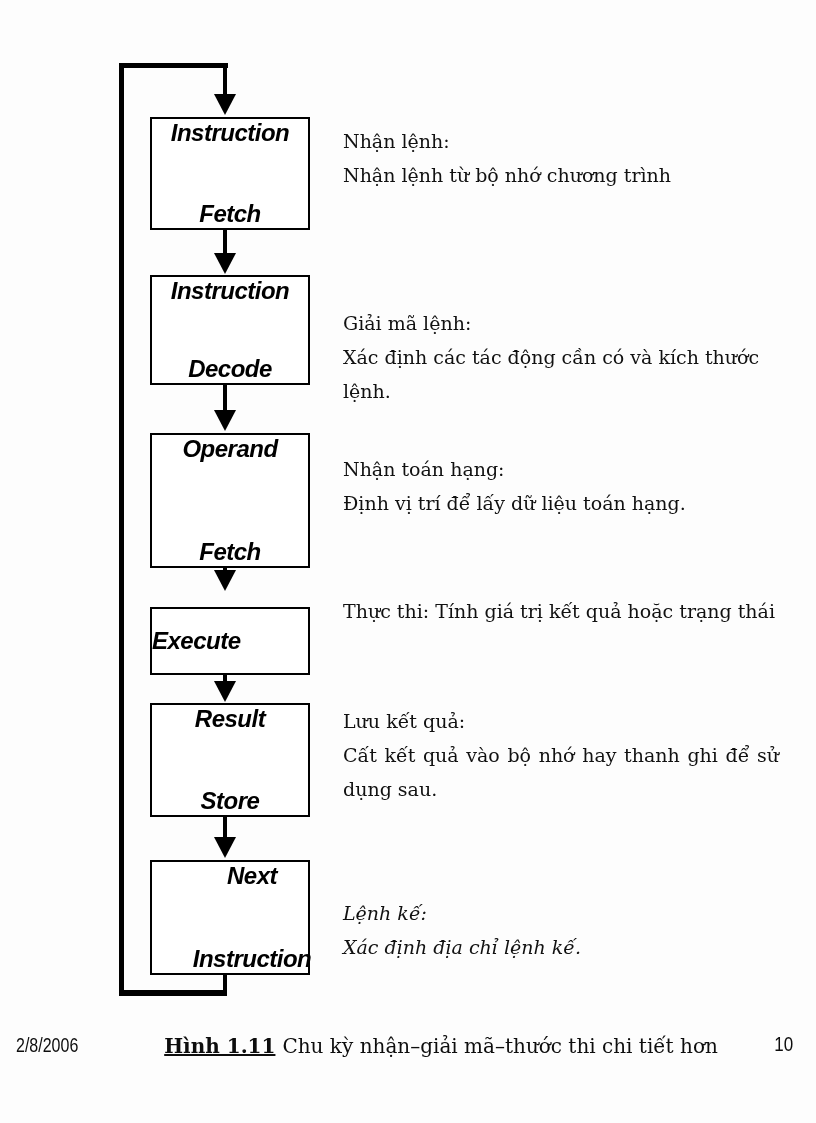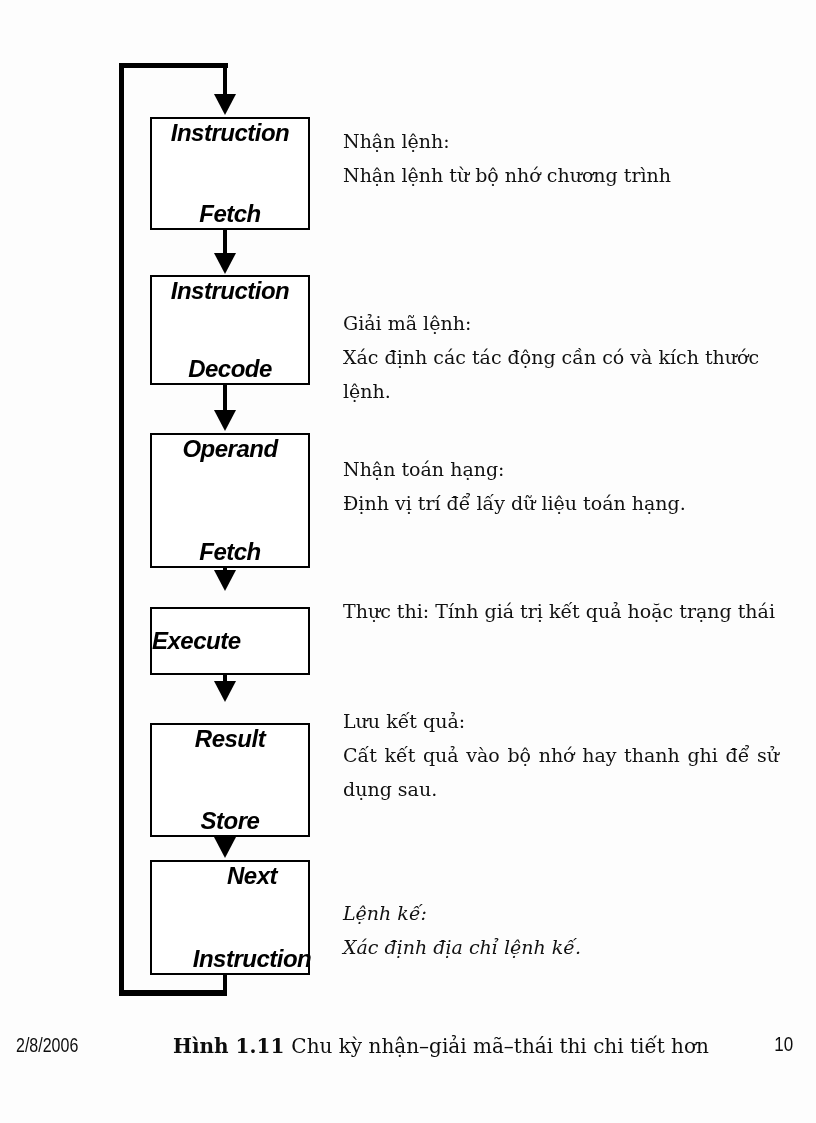--- a/index.html
+++ b/index.html
@@ -22,33 +22,33 @@
   .h-top{top:94px;} .h1{top:253px;} .h2{top:410px;} .h3{top:570px;} .h4{top:681px;} .h5{top:837px;}
   
   .box{position:absolute;left:150px;width:160px;box-sizing:border-box;background:#fff;
     border:2px solid #000;display:flex;flex-direction:column;justify-content:space-between;align-items:center;
     font-family:"Liberation Sans",sans-serif;font-weight:700;font-style:italic;font-size:24px;
     letter-spacing:-0.5px;color:#000;}
   .box1{top:117px;height:113px;}
   .box2{top:275px;height:110px;}
   .box3{top:433px;height:135px;}
   .box4{top:607px;height:68px;flex-direction:row;}
-  .box5{top:703px;height:114px;margin-top:20px;}
+  .box5{top:703px;height:114px;}
   .box6{top:860px;height:115px;padding-left:44px;}
   
   .desc{position:absolute;left:343px;width:436px;font-family:"DejaVu Serif",serif;
     font-size:19px;line-height:34px;color:#111;}
   .desc1{top:124px;} .desc2{top:306px;} .desc3{top:452px;} .desc4{top:594px;} .desc5{top:704px;} .desc6{top:896px;font-style:italic;}
   .justify{text-align:justify;}
   
   .footer-date{position:absolute;left:16px;top:1034px;font-family:"Liberation Sans",sans-serif;
     font-size:20px;transform:scaleX(0.8);transform-origin:0 50%;}
   .footer-caption{position:absolute;left:66px;right:0;top:1034px;text-align:center;
     font-family:"DejaVu Serif",serif;font-size:20px;}
-  .caption-label{font-weight:700;margin-right:7px;}
+  .caption-label{font-weight:700;margin-right:7px;text-decoration:underline;}
   .footer-page{position:absolute;right:23px;top:1033px;font-family:"Liberation Sans",sans-serif;
     font-size:20px;transform:scaleX(0.85);transform-origin:100% 50%;}
 </style>
 </head>
 <body>
 
 <div class="page">
 
   <div class="line loop-left"></div>
   <div class="line loop-top"></div>
@@ -112,17 +112,17 @@
     <div>Lưu kết quả:</div>
     <div class="justify">Cất kết quả vào bộ nhớ hay thanh ghi để sử dụng sau.</div>
   </div>
   <div class="desc desc6">
     <div>Lệnh kế:</div>
     <div>Xác định địa chỉ lệnh kế.</div>
   </div>
 
   <div class="footer-date">2/8/2006</div>
   <div class="footer-caption">
-    <span class="caption-label">Hình 1.11</span><span>Chu kỳ nhận–giải mã–thái thi chi tiết hơn</span>
+    <span class="caption-label">Hình 1.11</span><span>Chu kỳ nhận–giải mã–thước thi chi tiết hơn</span>
   </div>
   <div class="footer-page">10</div>
 
 </div>
 
 </body></html>

